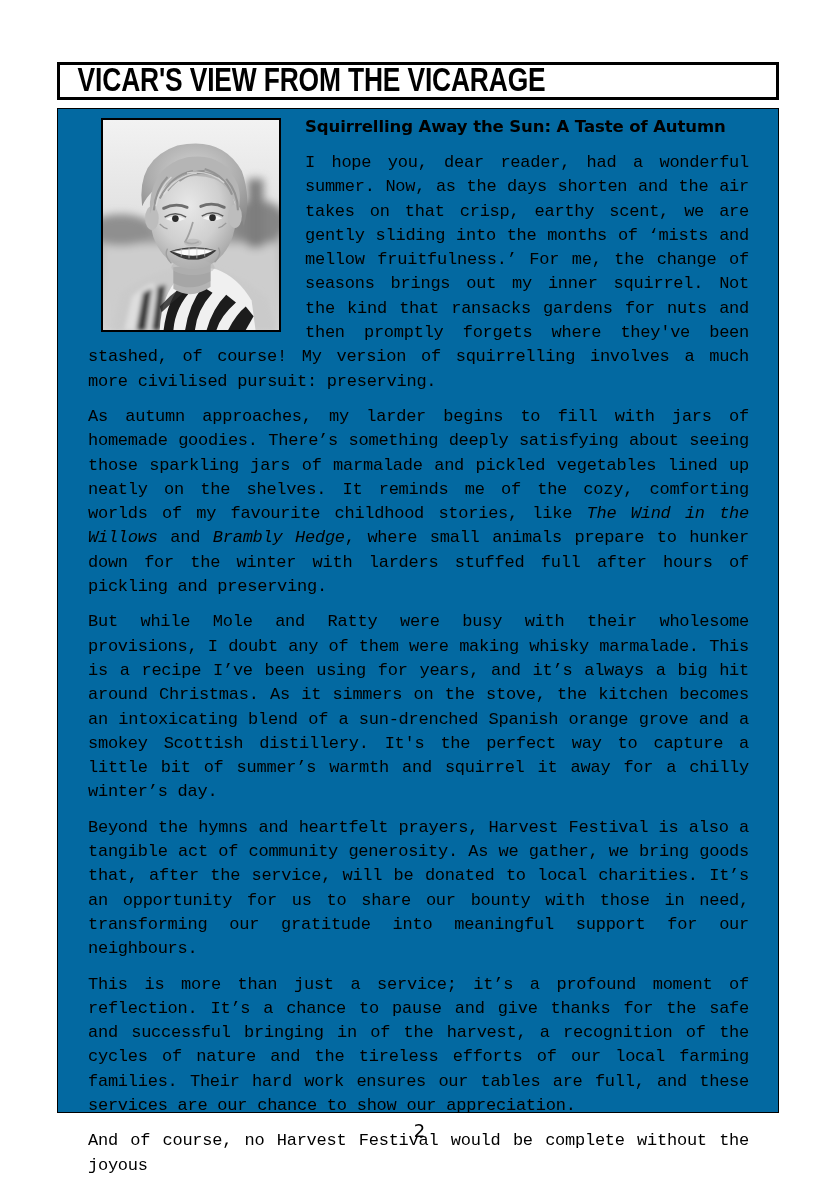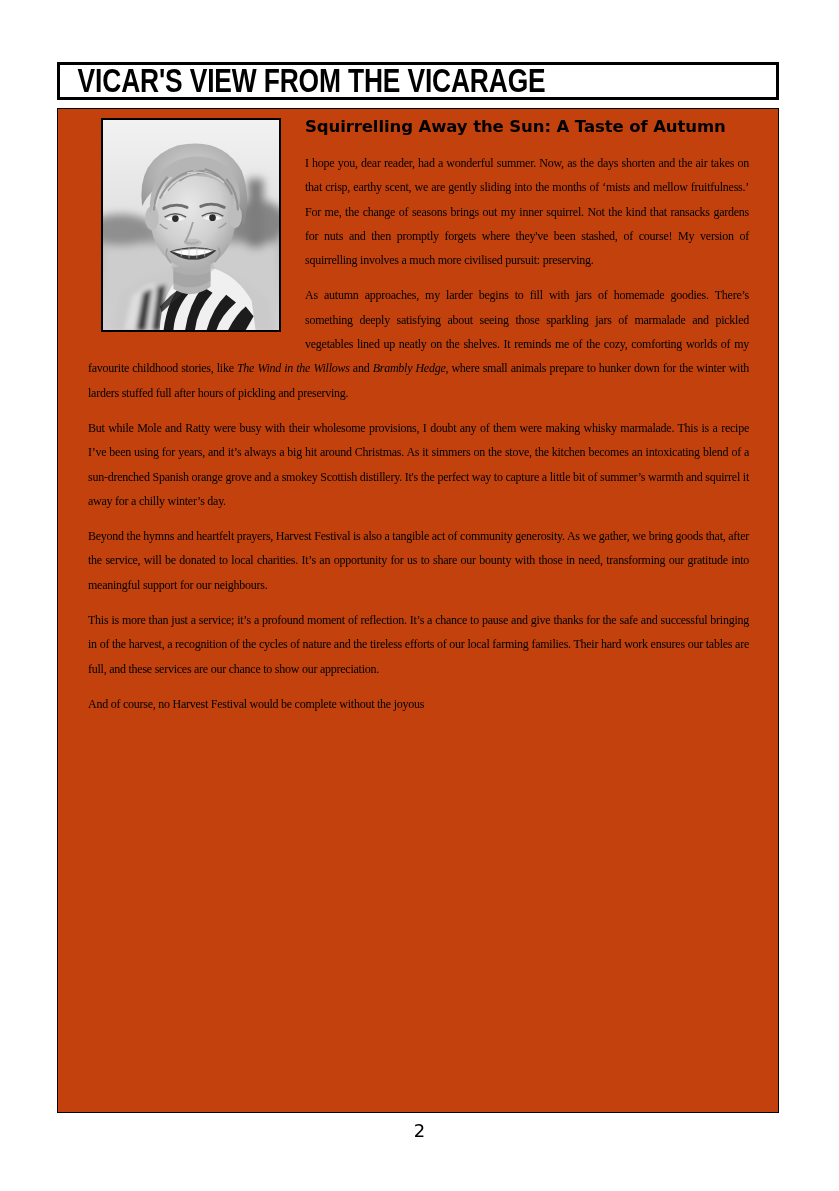--- a/index.html
+++ b/index.html
@@ -28,21 +28,21 @@
   .title-box {
     position: absolute;
     left: 57px;
     top: 62px;
     width: 722px;
     height: 38px;
     border: 3px solid #000000;
     box-sizing: border-box;
     background: #ffffff;
     display: flex;
-    align-items: center;
+    align-items: flex-start;
   }
   .title-text {
     font-family: "Liberation Sans Narrow", "Liberation Sans", sans-serif;
     font-weight: bold;
     font-size: 33px;
     line-height: 33px;
     letter-spacing: -0.2px;
     transform: scaleX(0.80);
     transform-origin: left center;
     white-space: nowrap;
@@ -52,21 +52,21 @@
 
   
   .content-box {
     position: absolute;
     left: 57px;
     top: 108px;
     width: 722px;
     height: 1005px;
     border: 1.5px solid #000000;
     box-sizing: border-box;
-    background: #c2410c;
+    background: #0369a1;
   }
 
   .content-inner {
     position: absolute;
     left: 30px;
     top: 4px;
     width: 661px;
   }
 
   
@@ -90,22 +90,22 @@
   .article-heading {
     font-family: "DejaVu Sans", sans-serif;
     font-weight: bold;
     font-size: 16.5px;
     line-height: 20px;
     margin: 4px 0 14px 0;
     letter-spacing: -0.1px;
   }
 
   p.body-par {
-    font-family: Liberation Serif, serif;
-    font-size: 12px;
+    font-family: Liberation Mono, monospace;
+    font-size: 17px;
     line-height: 24.3px;
     text-align: justify;
     margin: 0 0 11px 0;
     letter-spacing: -0.25px;
     word-spacing: 0px;
     -webkit-font-smoothing: antialiased;
   }
   p.body-par:last-child {
     margin-bottom: 0;
   }

